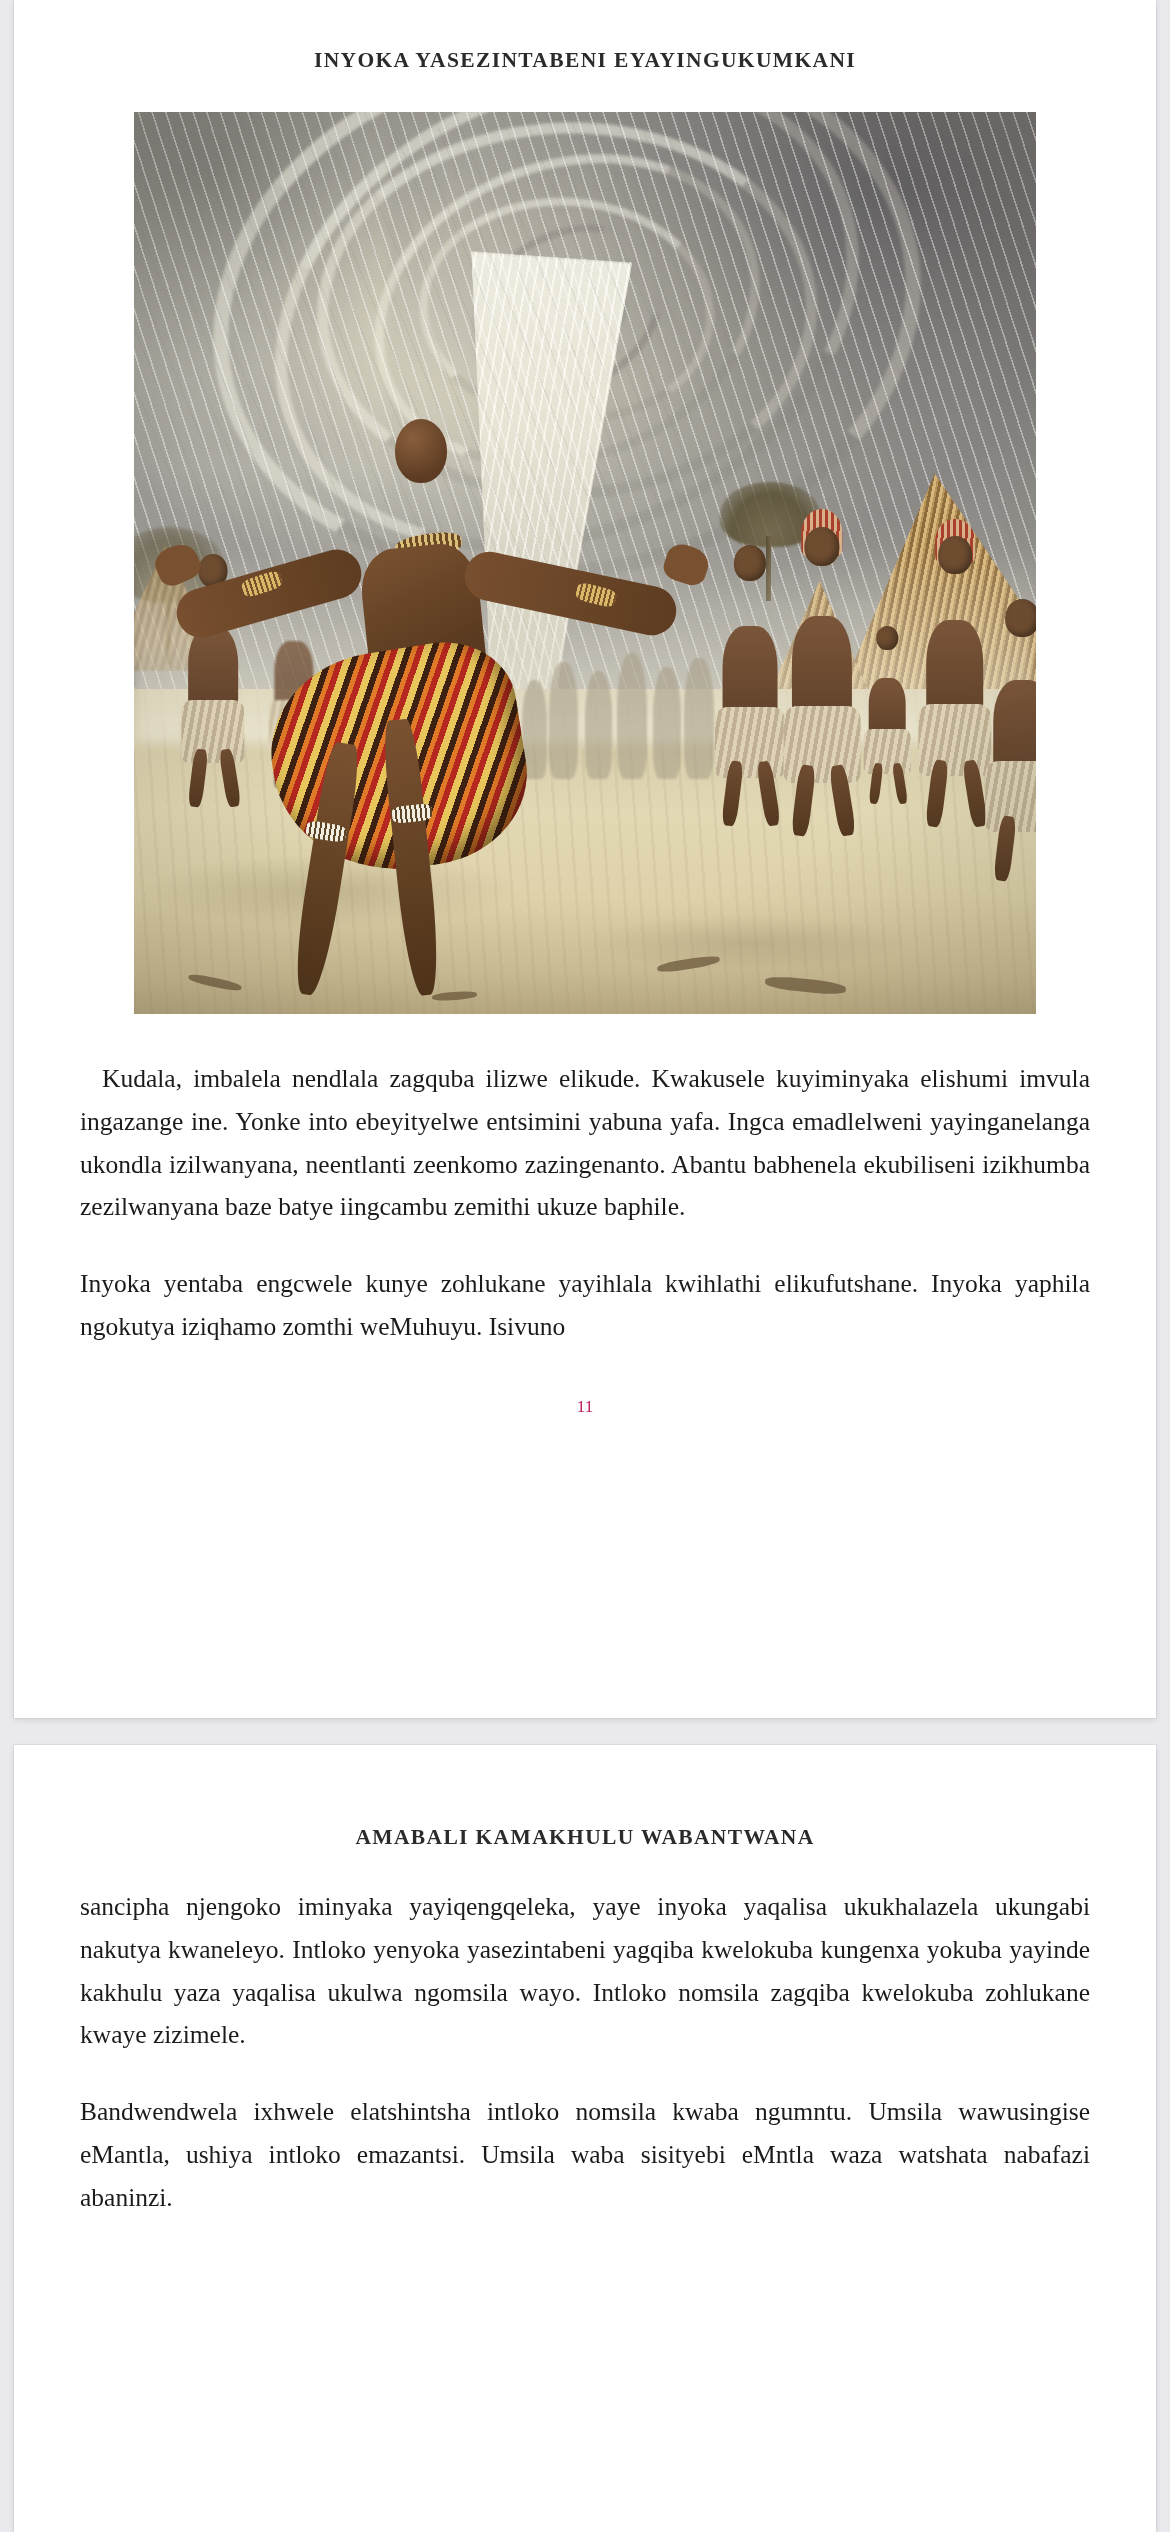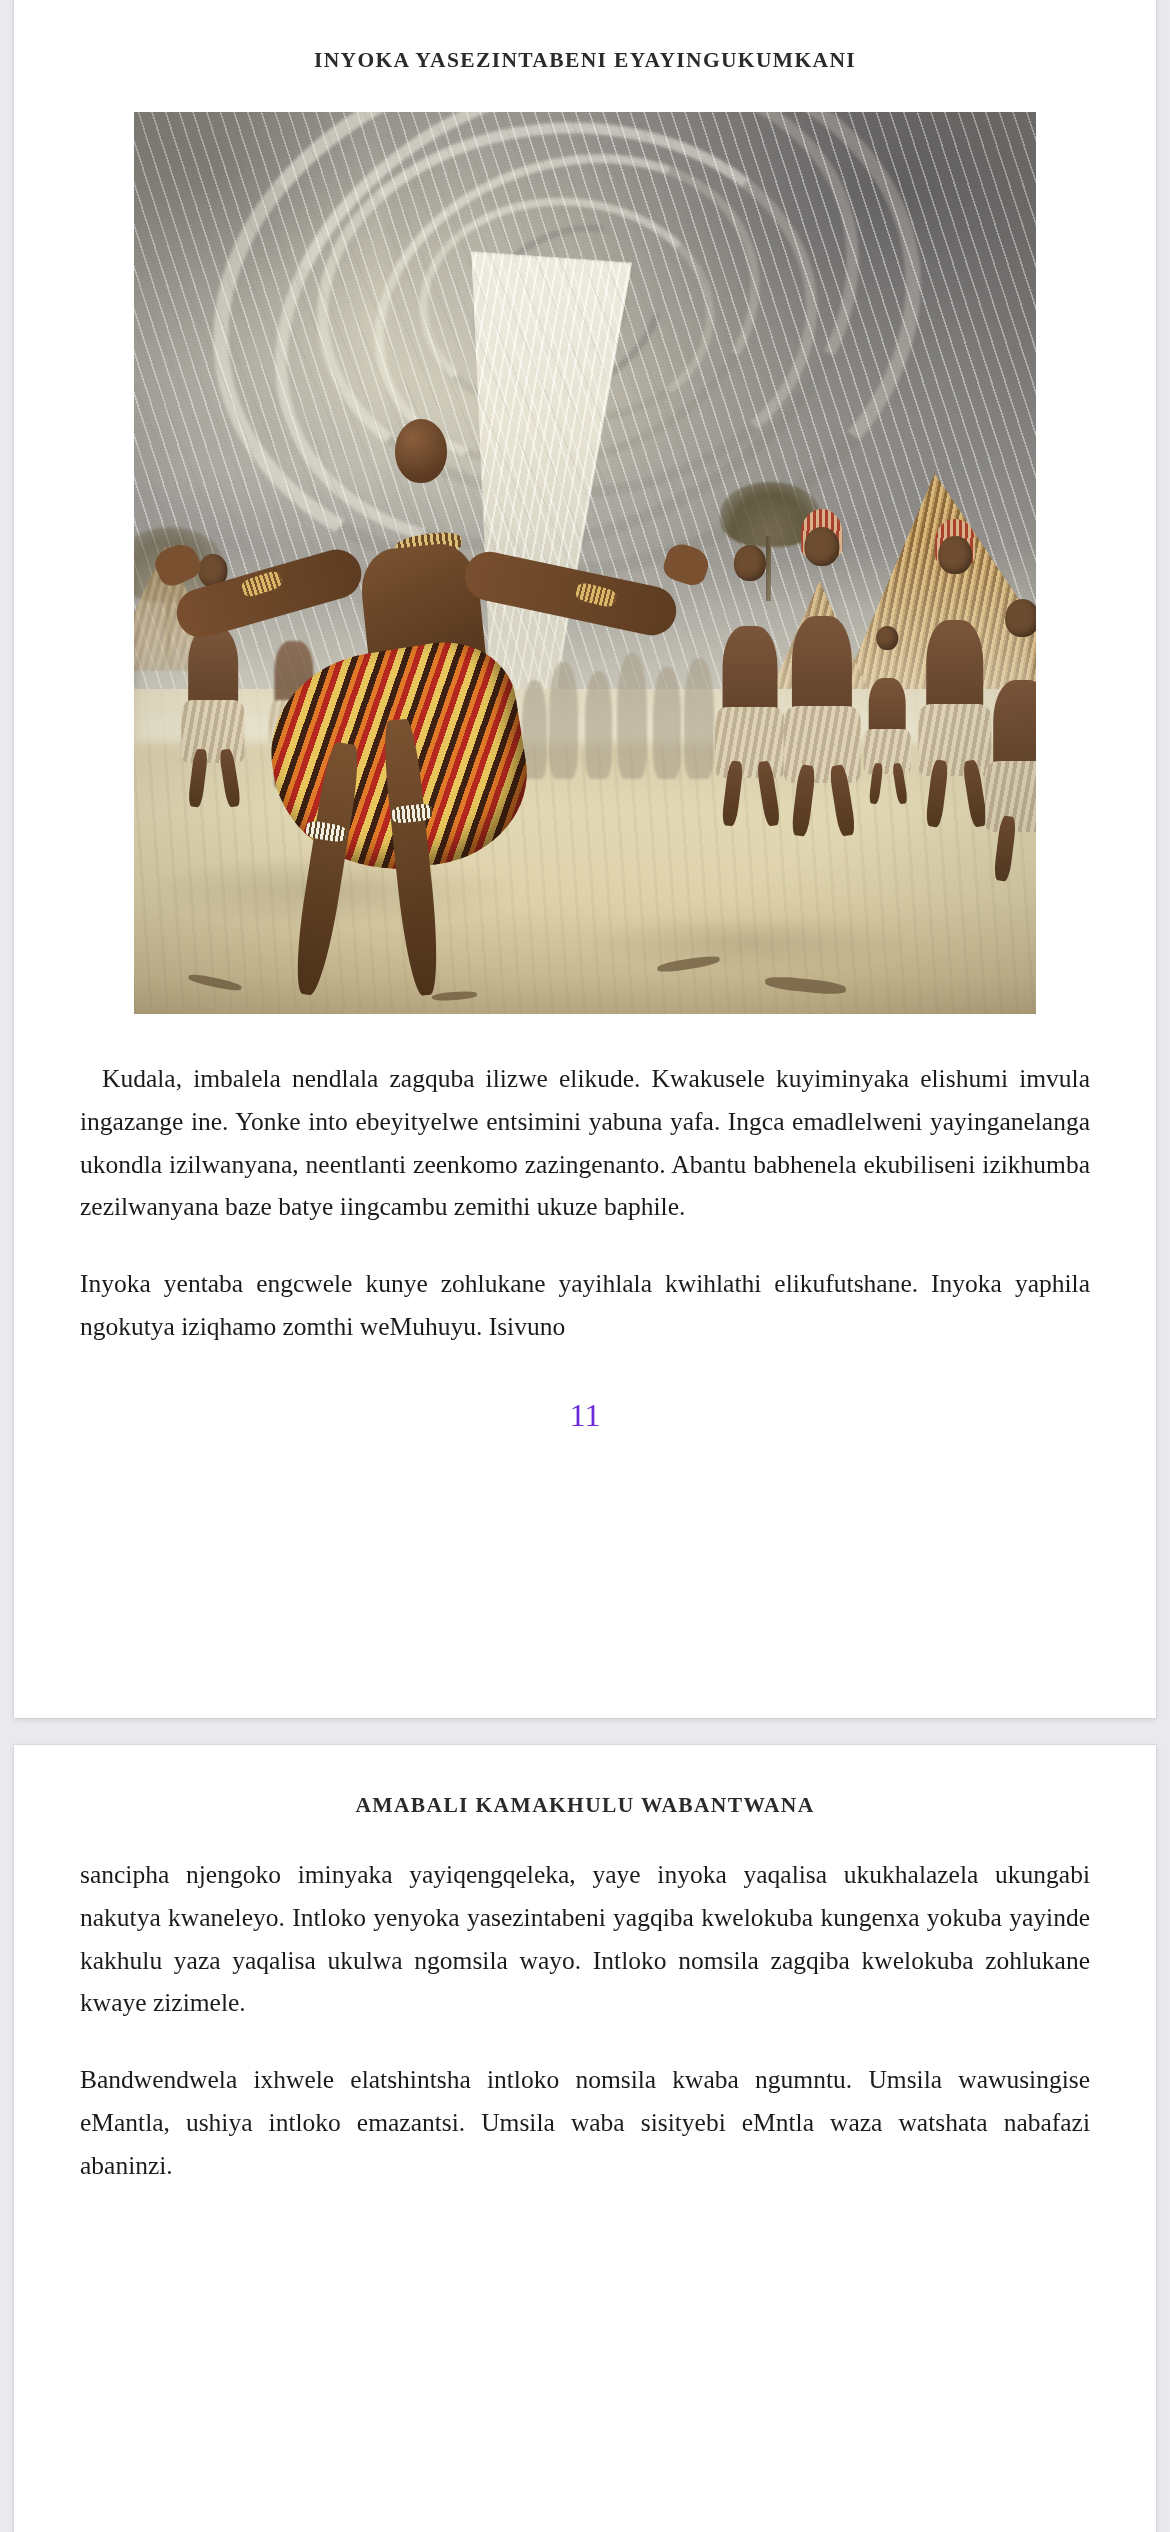--- a/index.html
+++ b/index.html
@@ -43,21 +43,21 @@
   
   .running-head {
     text-align: center;
     font-size: 21.5px;
     letter-spacing: 1.35px;
     color: #2b2b2b;
     font-family: "Liberation Serif", "DejaVu Serif", serif;
     white-space: nowrap;
   }
   #page-one .running-head { padding-top: 50px; }
-  #page-two .running-head { padding-top: 48px; }
+  #page-two .running-head { padding-top: 80px; }
 
   
   .figure-wrap {
     margin: 39px auto 0;
     width: 902px;
     height: 902px;
     position: relative;
     overflow: hidden;
     background: #b9b5a4;
   }
@@ -356,22 +356,22 @@
   }
   #page-one .body-text { margin-top: 44px; }
   #page-two .body-text { margin-top: 36px; }
 
   .body-text p { margin: 0; }
   .body-text p + p { margin-top: 34px; }
   .indent { text-indent: 22px; }
 
   .page-number {
     text-align: center;
-    font-size: 32px;
-    color: #6d28d9;
+    font-size: 17px;
+    color: #be185d;
     margin-top: 48px;
   }
 
   
   #page-two .page-inner { padding-bottom: 0; }
 </style>
 </head>
 <body>
 
 <div id="reader">

